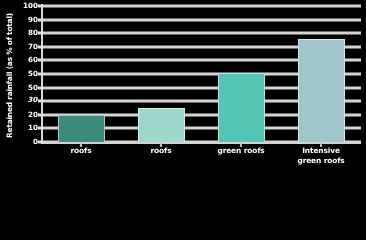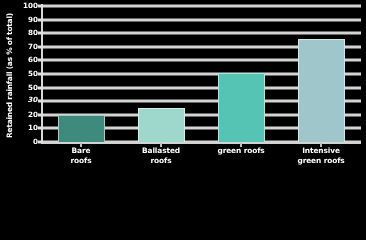--- a/index.html
+++ b/index.html
@@ -213,25 +213,23 @@
     <div id="xticks-layer">
         <div class="x-tick-mark" style="left: 39px;"></div>
         <div class="x-tick-mark" style="left: 119px;"></div>
         <div class="x-tick-mark" style="left: 199px;"></div>
         <div class="x-tick-mark" style="left: 279px;"></div>
       </div>
   </div>
 
   <div id="x-labels">
       <div class="x-label" style="left: 0px; width: 80px;">
-        <span class="l1">Bare</span>
         <span class="l2">roofs</span>
       </div>
       <div class="x-label" style="left: 80px; width: 80px;">
-        <span class="l1">Ballasted</span>
         <span class="l2">roofs</span>
       </div>
       <div class="x-label" style="left: 160px; width: 80px;">
         <span class="l2">green roofs</span>
       </div>
       <div class="x-label" style="left: 240px; width: 80px;">
         <span class="l1">Intensive</span>
         <span class="l2">green roofs</span>
       </div>
     </div>

